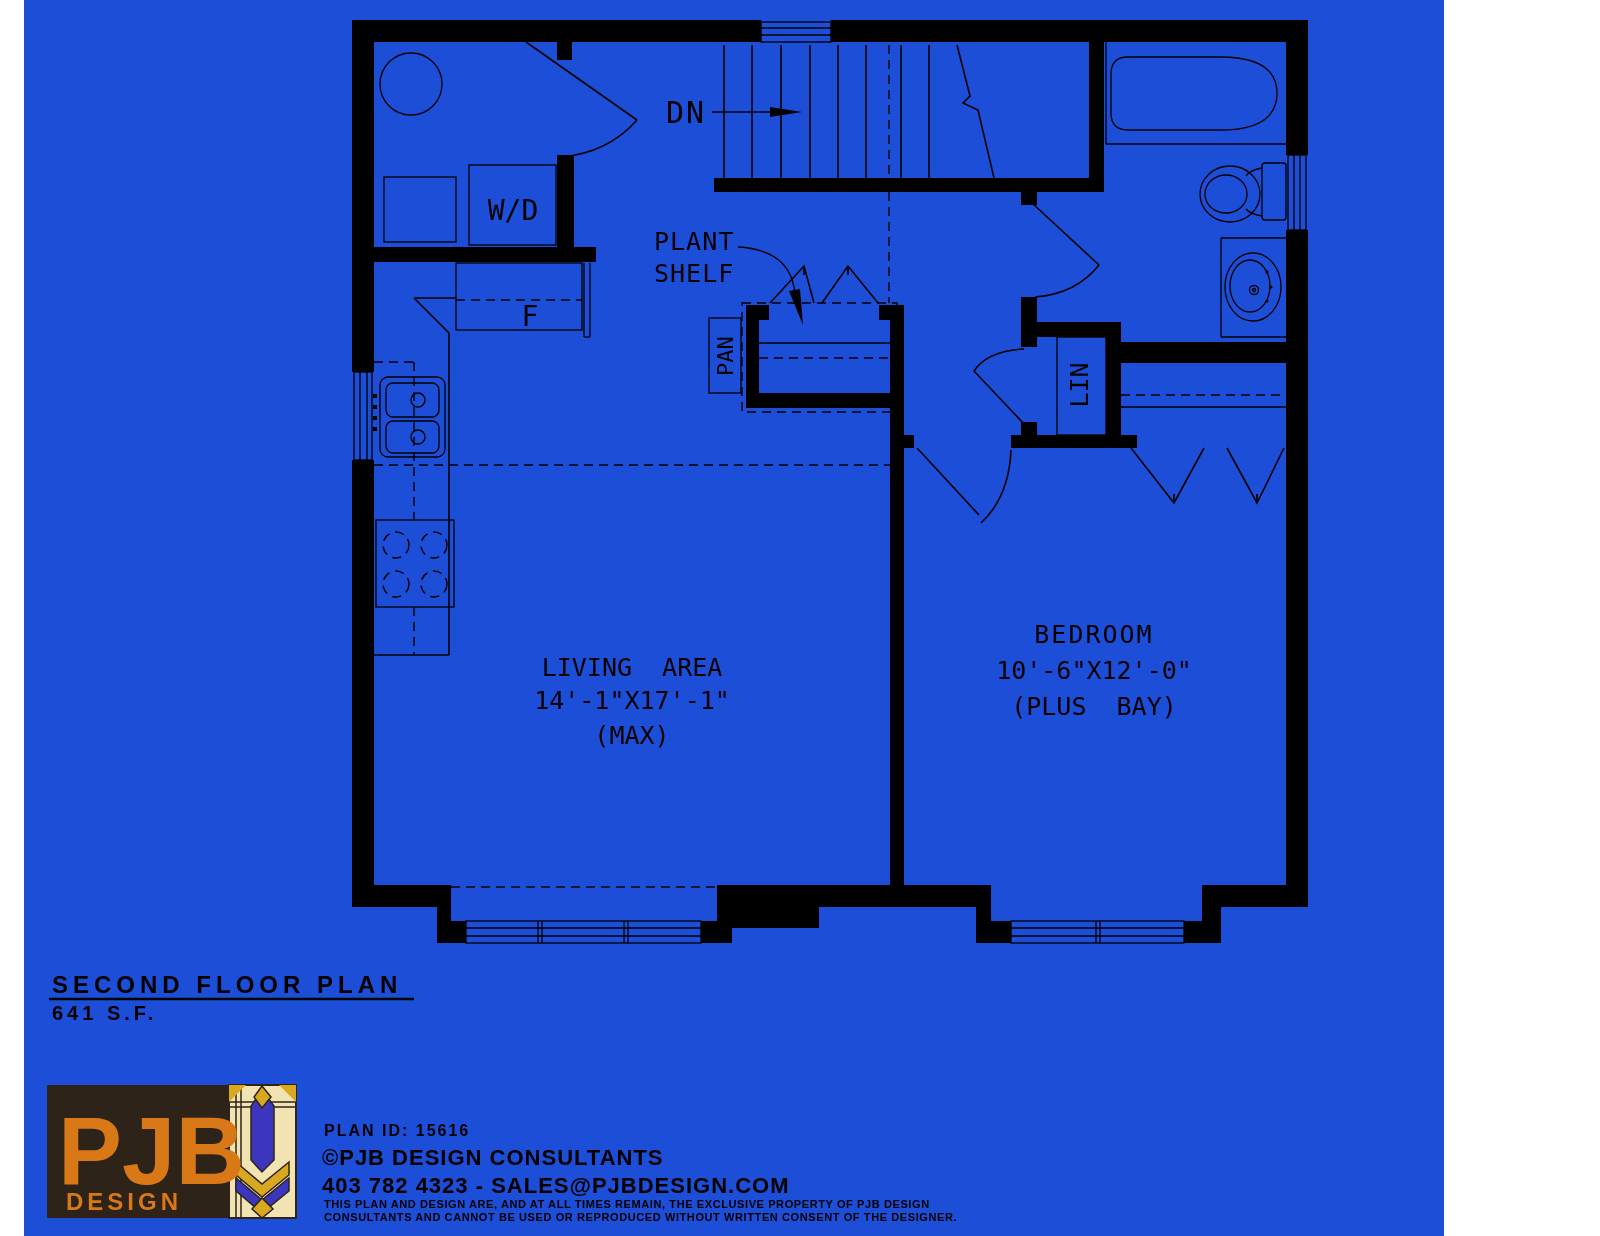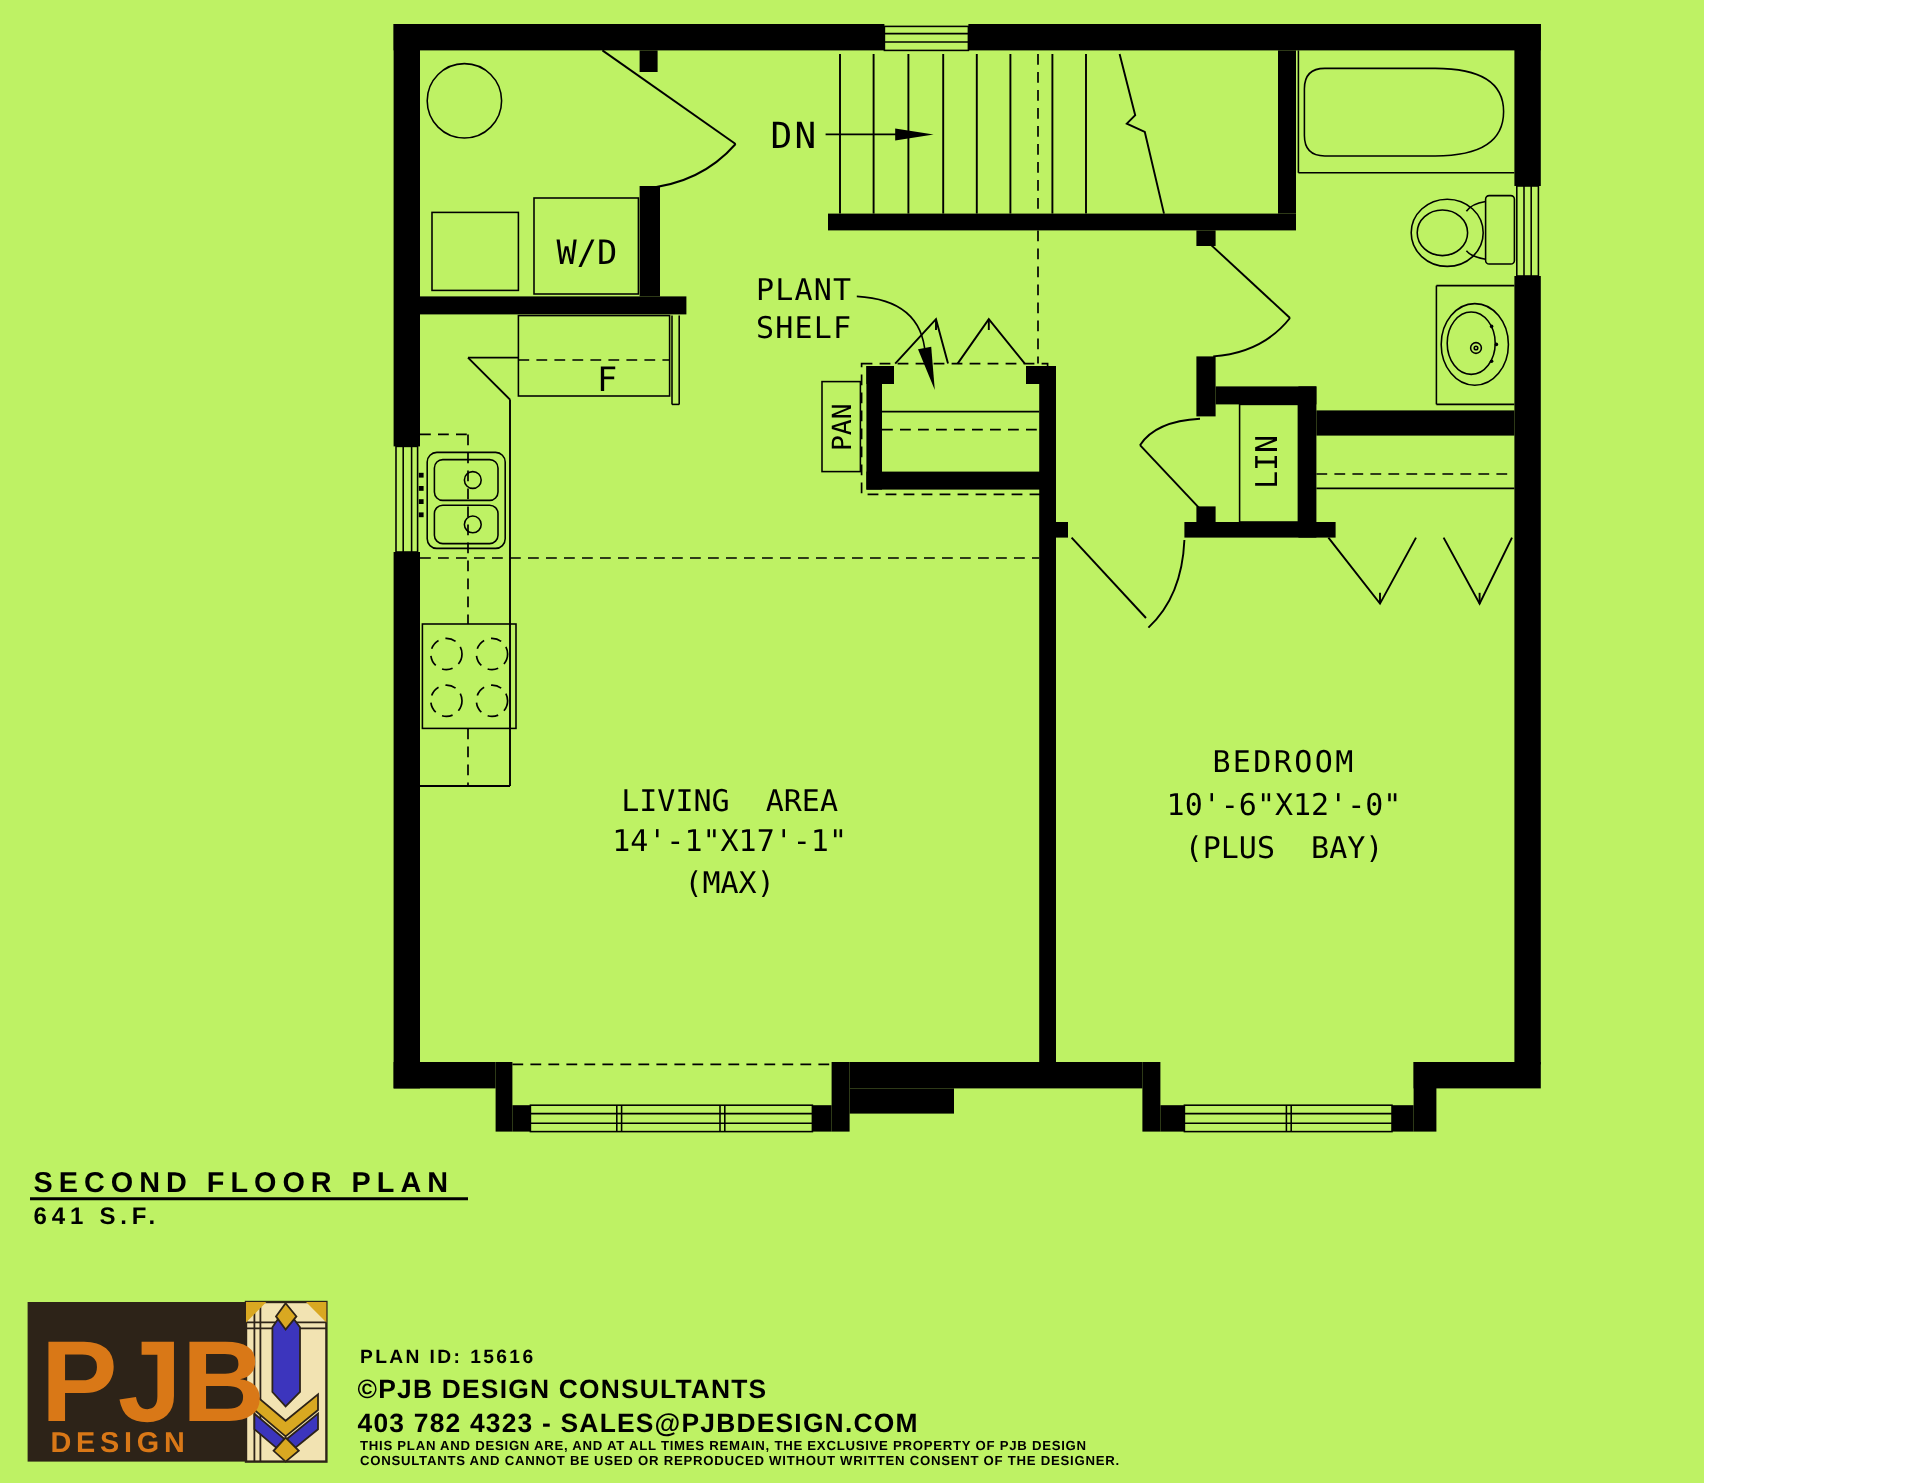--- a/index.html
+++ b/index.html
@@ -1,16 +1,16 @@
 <!DOCTYPE html>
 <html><head>
 <meta charset="utf-8">
 <style>
   html,body{margin:0;padding:0;background:#ffffff;}
-  .page{position:relative;width:1420px;height:1236px;background:#bef264;overflow:hidden;}
+  .page{position:relative;width:1420px;height:1236px;background:#1d4ed8;overflow:hidden;margin-left:24px;}
   svg{position:absolute;left:0;top:0;}
   .cad{font-family:"DejaVu Sans Mono",monospace;fill:#000;}
   .blk{font-family:"Liberation Sans",sans-serif;font-weight:bold;fill:#000;}
   .wall{fill:#000;stroke:none;}
   .thin{fill:none;stroke:#000;stroke-width:1.6;}
   .thin2{fill:none;stroke:#000;stroke-width:1.3;}
   .dash{fill:none;stroke:#000;stroke-width:1.4;stroke-dasharray:9 6;}
   .fillblk{fill:#000;stroke:none;}
 </style>
 </head>

